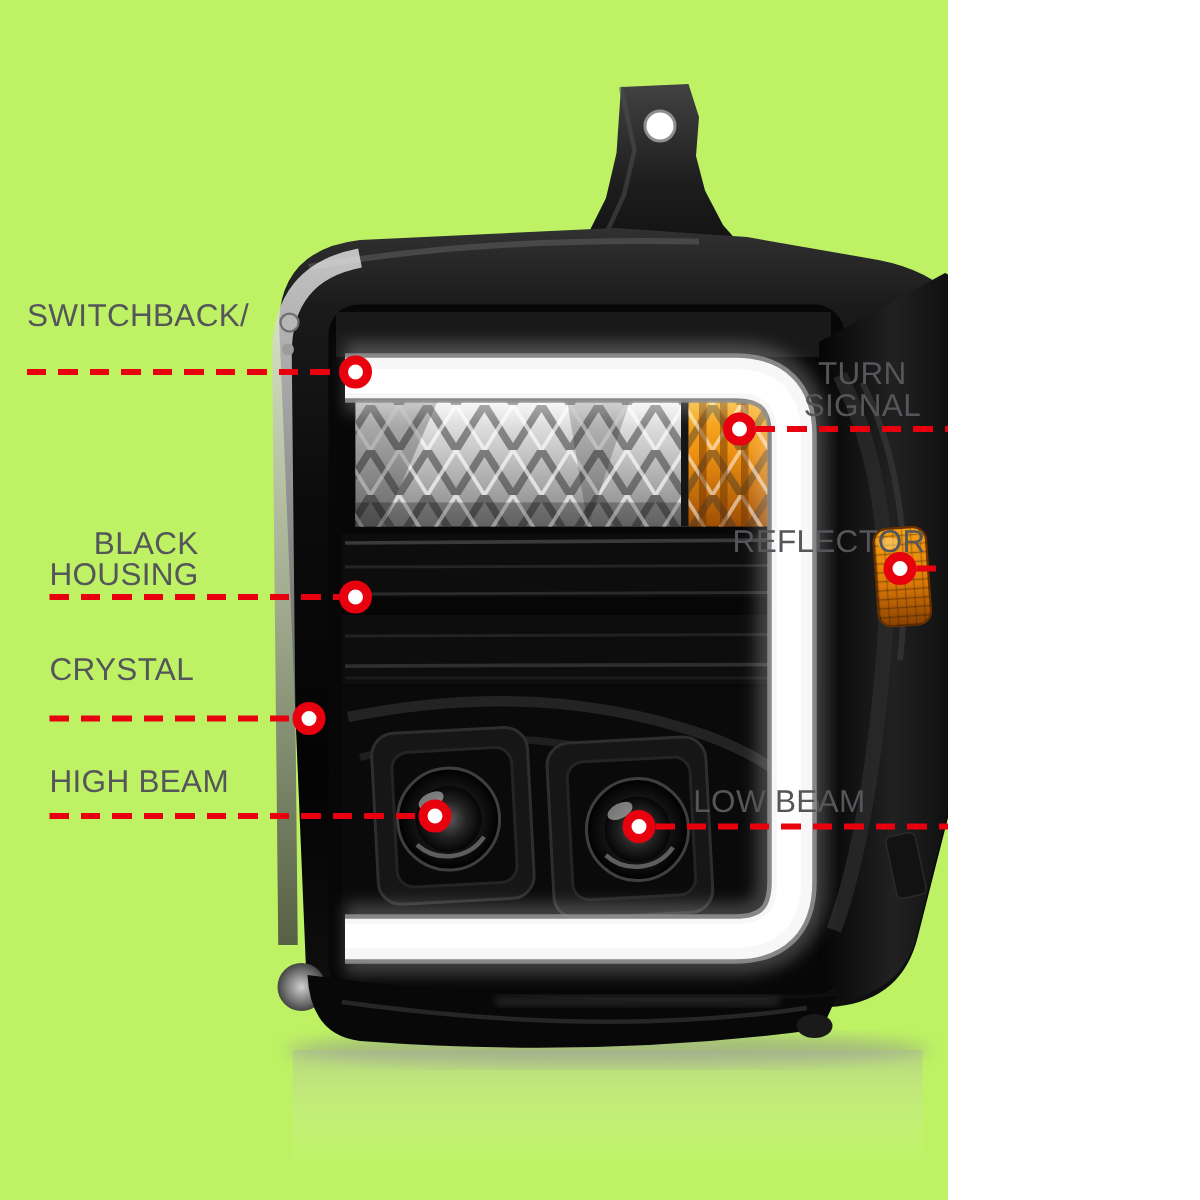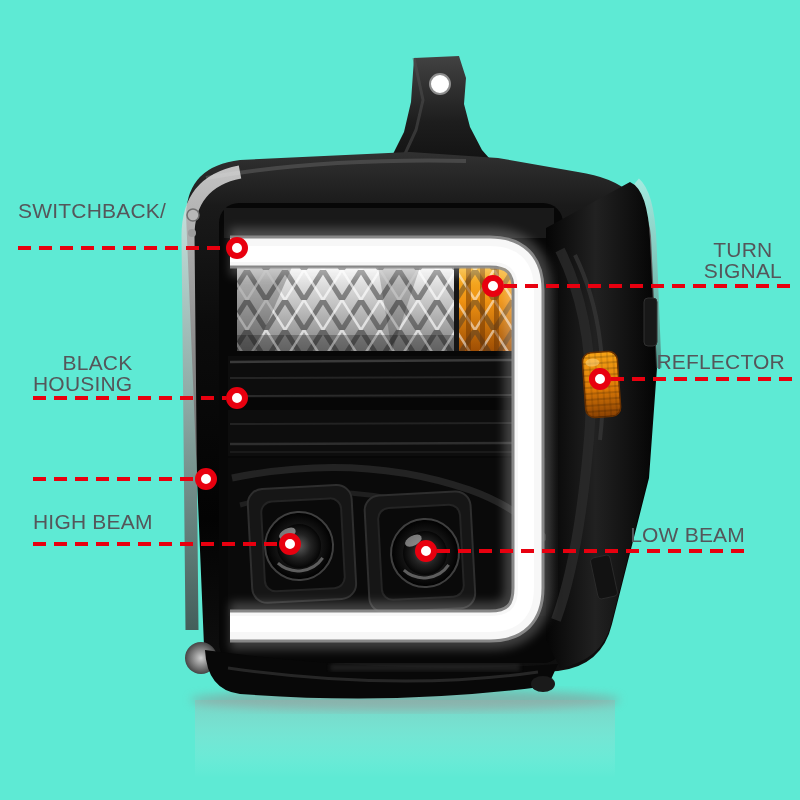--- a/index.html
+++ b/index.html
@@ -1,18 +1,18 @@
 <!DOCTYPE html>
 <html style="--accent-red: #e8000f; --label-gray: #55565a; --amber-lens: #ef9212; --background: #ffffff;"><head>
 <meta charset="utf-8">
 <style>
   html,body { margin:0; padding:0; background:#fff; }
   .stage {
-    position:relative; width:800px; height:800px; overflow:hidden;
-    background:#5eead4; font-family:"Liberation Sans", sans-serif;
+    position:relative; width:632px; height:800px; overflow:hidden;
+    background:#bef264; font-family:"Liberation Sans", sans-serif;
   }
   .stage svg { position:absolute; left:0; top:0; }
 
   
   .callout { position:absolute; inset:0; pointer-events:none; }
   .co-label {
     position:absolute; white-space:nowrap;
     font-size:21px; line-height:21px; font-weight:400;
     color:var(--label-gray,#55565a); letter-spacing:0.2px;
   }
@@ -271,20 +271,21 @@
   <div class="callout" id="co-reflector">
     <div class="co-label right">
       <div>REFLECTOR</div>
     </div>
     <div class="co-line"></div>
     <div class="co-dot"></div>
   </div>
 
   <div class="callout" id="co-crystal">
     <div class="co-label">
+      <div>CRYSTAL</div>
     </div>
     <div class="co-line"></div>
     <div class="co-dot"></div>
   </div>
 
   <div class="callout" id="co-high">
     <div class="co-label">
       <div>HIGH BEAM</div>
     </div>
     <div class="co-line"></div>

